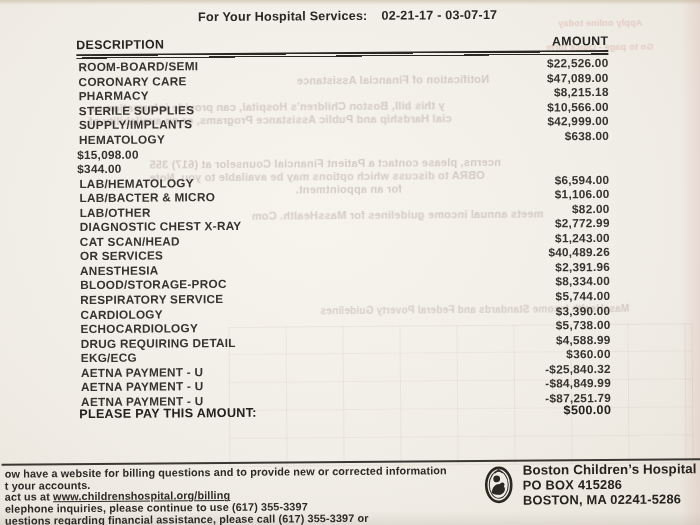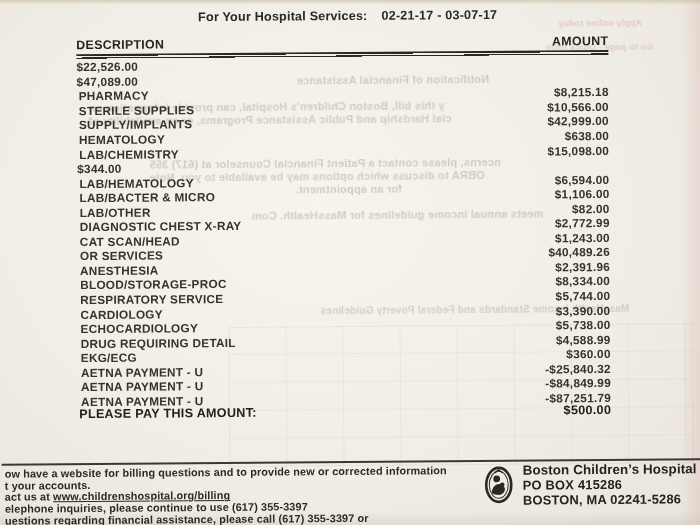--- a/index.html
+++ b/index.html
@@ -95,43 +95,44 @@
     </div>
 
     <div class="charge-table">
       <div class="thead">
         <span>DESCRIPTION</span>
         <span>AMOUNT</span>
       </div>
       <div class="rule"></div>
       <div class="tbody" id="rows">
           <div class="row">
+            <span class="desc">ROOM-BOARD/SEMI</span>
             <span class="amt">$22,526.00</span>
           </div>
           <div class="row">
+            <span class="desc">CORONARY CARE</span>
             <span class="amt">$47,089.00</span>
           </div>
           <div class="row">
             <span class="desc">PHARMACY</span>
             <span class="amt">$8,215.18</span>
           </div>
           <div class="row">
             <span class="desc">STERILE SUPPLIES</span>
             <span class="amt">$10,566.00</span>
           </div>
           <div class="row">
             <span class="desc">SUPPLY/IMPLANTS</span>
             <span class="amt">$42,999.00</span>
           </div>
           <div class="row">
             <span class="desc">HEMATOLOGY</span>
             <span class="amt">$638.00</span>
           </div>
           <div class="row">
-            <span class="desc">LAB/CHEMISTRY</span>
             <span class="amt">$15,098.00</span>
           </div>
           <div class="row">
             <span class="amt">$344.00</span>
           </div>
           <div class="row">
             <span class="desc">LAB/HEMATOLOGY</span>
             <span class="amt">$6,594.00</span>
           </div>
           <div class="row">

